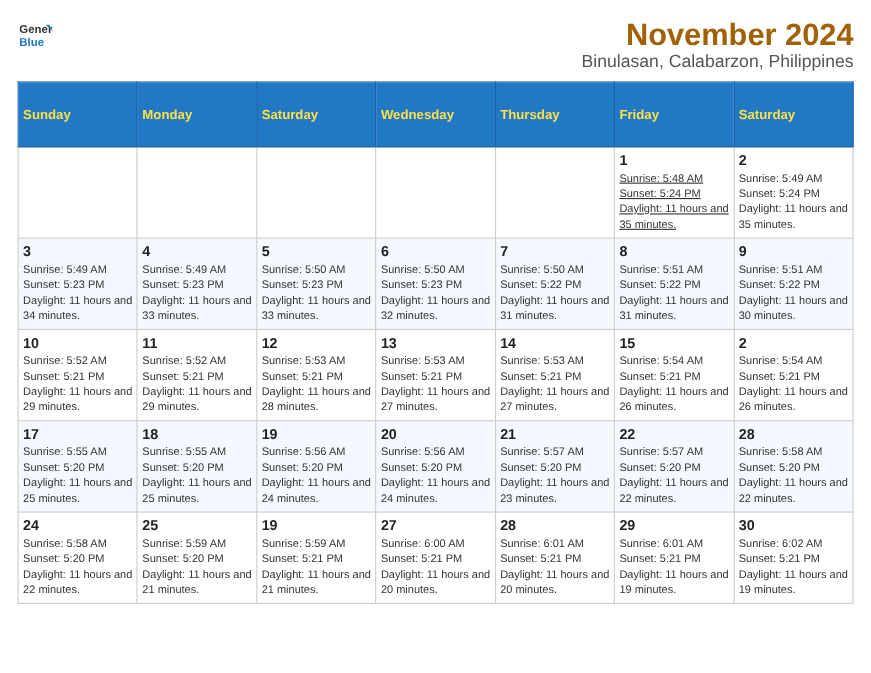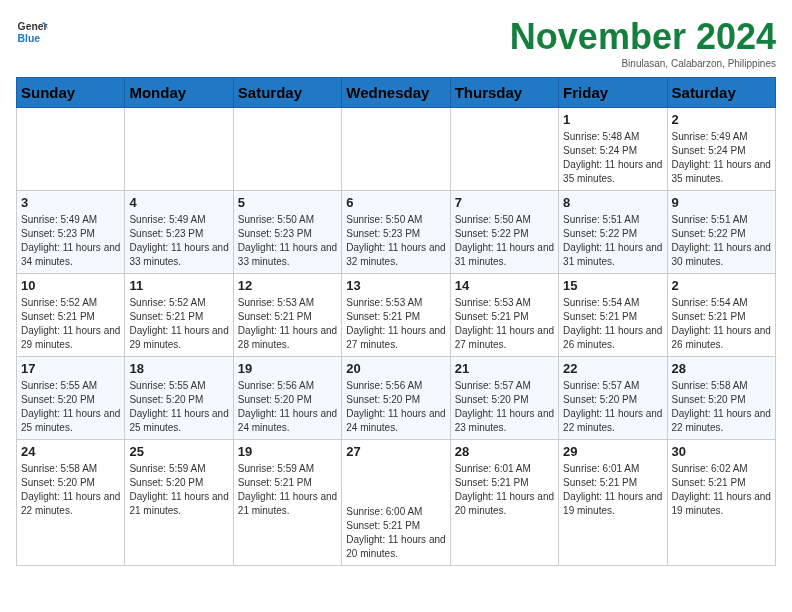--- a/index.html
+++ b/index.html
@@ -22,39 +22,39 @@
       gap: 4px;
     }
     .logo-icon {
       width: 32px;
       height: 32px;
     }
     .title-block {
       text-align: right;
     }
     .month-title {
-      font-size: 36px;
+      font-size: 28px;
       font-weight: bold;
-      color: #15803d;
+      color: #a16207;
     }
     .location {
-      font-size: 10px;
+      font-size: 16px;
       color: #555;
     }
     .calendar {
       width: 100%;
       border-collapse: collapse;
       font-size: 11px;
     }
     .calendar th {
       background-color: #2178c4;
-      color: #000000;
-      padding: 6px 4px;
+      color: #fde047;
+      padding: 22px 4px;
       text-align: left;
-      font-size: 15px;
+      font-size: 12px;
       border: 1px solid #1a60a8;
     }
     .calendar td {
       border: 1px solid #ccc;
       vertical-align: top;
       padding: 4px;
       width: calc(100% / 7);
       min-height: 80px;
       background: #fff;
     }
@@ -113,21 +113,21 @@
   <tbody id="calendar-body">
   <tr>
         <td class="empty-cell"></td>
         <td class="empty-cell"></td>
         <td class="empty-cell"></td>
         <td class="empty-cell"></td>
         <td class="empty-cell"></td>
         <td>
           <div class="cell-content">
             <div class="day-number">1</div>
-            <div class="day-info" style="white-space: pre-line;">Sunrise: 5:48 AM
+            <div class="day-info" style="white-space: pre-line; text-decoration: underline;">Sunrise: 5:48 AM
 Sunset: 5:24 PM
 Daylight: 11 hours and 35 minutes.</div>
           </div>
         </td>
         <td>
           <div class="cell-content">
             <div class="day-number">2</div>
             <div class="day-info" style="white-space: pre-line;">Sunrise: 5:49 AM
 Sunset: 5:24 PM
 Daylight: 11 hours and 35 minutes.</div>
@@ -329,21 +329,21 @@
           <div class="cell-content">
             <div class="day-number">19</div>
             <div class="day-info" style="white-space: pre-line;">Sunrise: 5:59 AM
 Sunset: 5:21 PM
 Daylight: 11 hours and 21 minutes.</div>
           </div>
         </td>
         <td>
           <div class="cell-content">
             <div class="day-number">27</div>
-            <div class="day-info" style="white-space: pre-line; margin-top: 43px;">Sunrise: 6:00 AM
+            <div class="day-info" style="white-space: pre-line;">Sunrise: 6:00 AM
 Sunset: 5:21 PM
 Daylight: 11 hours and 20 minutes.</div>
           </div>
         </td>
         <td>
           <div class="cell-content">
             <div class="day-number">28</div>
             <div class="day-info" style="white-space: pre-line;">Sunrise: 6:01 AM
 Sunset: 5:21 PM
 Daylight: 11 hours and 20 minutes.</div>

